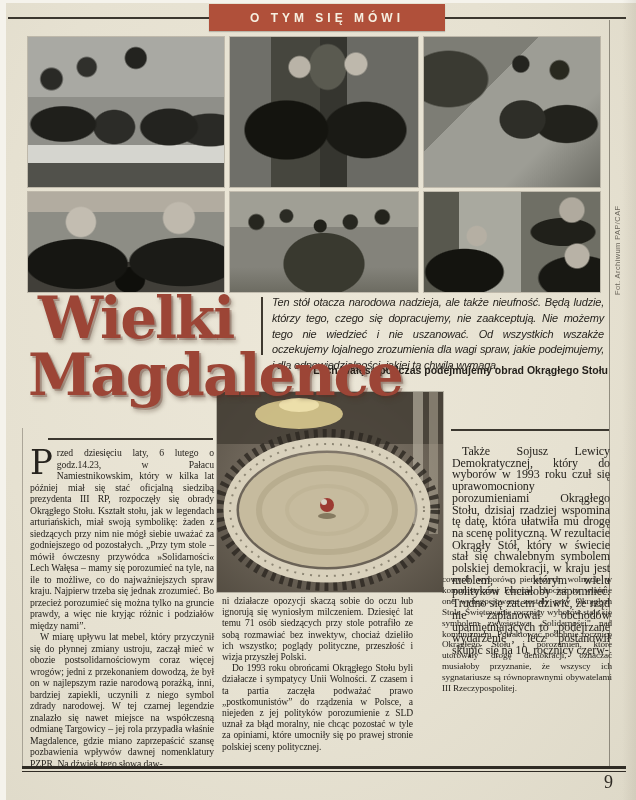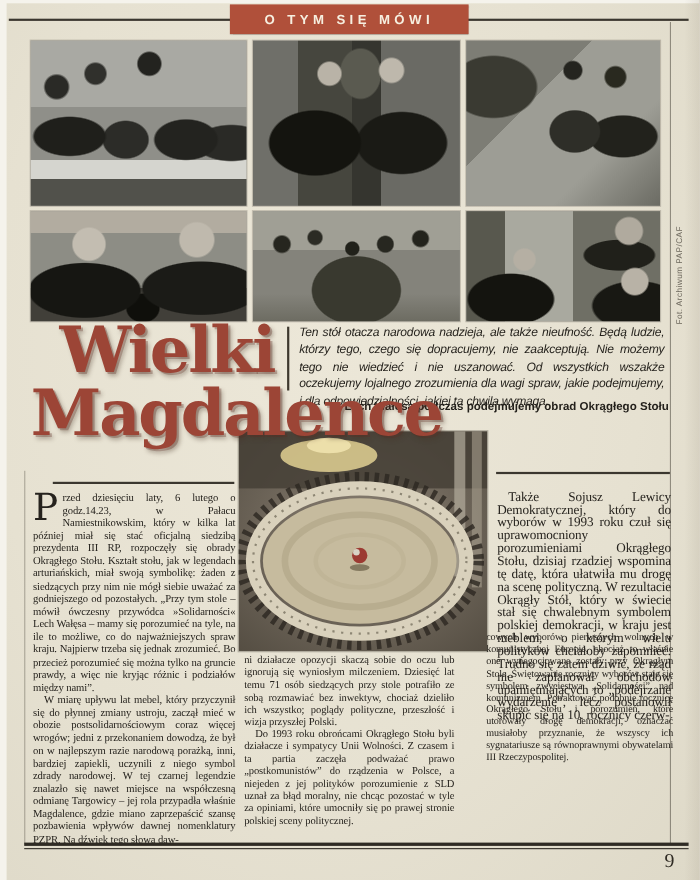--- a/index.html
+++ b/index.html
@@ -7,21 +7,21 @@
   .page{position:relative;width:636px;height:800px;margin:0 auto;overflow:hidden;
         background:#e8e3d4;
         background-image:radial-gradient(ellipse at 45% 40%, #ece7d8 0%, #e6e1d1 60%, #ded9c8 100%);}
   .edge-left{position:absolute;left:0;top:0;width:6px;height:100%;background:#f5f3ec;}
   .edge-top{position:absolute;left:0;top:0;width:100%;height:3px;background:#f5f3ec;}
   .edge-shade{position:absolute;right:0;top:0;width:14px;height:100%;
         background:linear-gradient(to right, rgba(120,110,95,0) 0%, rgba(120,110,95,0.12) 100%);}
 
   
   .header-rule{position:absolute;left:8px;top:17px;width:618px;height:2px;background:#3b372f;}
-  .section-badge{position:absolute;left:209px;top:4px;width:217px;height:27px;background:#b0503a;
+  .section-badge{position:absolute;left:209px;top:4px;width:236px;height:27px;background:#b0503a;
         display:flex;align-items:center;justify-content:center;
         font-family:"Liberation Sans",sans-serif;font-weight:bold;font-size:12px;
         letter-spacing:4px;color:#f6efe0;box-shadow:0 1px 1px rgba(0,0,0,0.2);}
 
   
   .photo-grid{position:absolute;left:28px;top:37px;width:572px;height:255px;display:grid;
         grid-template-columns:196px 188px 176px;grid-template-rows:150px 100px;gap:5px 6px;}
   .ph{background-color:#8e8e88;box-shadow:0 0 0 1px rgba(70,65,55,0.25);}
   .p1{background-image:
         radial-gradient(circle at 12% 28%, #2a2a26 0 5%, transparent 6%),
@@ -94,21 +94,21 @@
         font-family:"Liberation Sans",sans-serif;font-style:italic;font-size:11px;
         line-height:15.8px;color:#221f1a;letter-spacing:-0.2px;text-align:justify;}
   .quote-attr{position:absolute;right:28px;top:364px;
         font-family:"Liberation Sans",sans-serif;font-weight:bold;font-size:10.5px;color:#221f1a;}
 
   
   .title{position:absolute;left:28px;top:288px;z-index:6;
         font-family:"DejaVu Serif","Liberation Serif",serif;font-weight:bold;
         color:#9c4536;letter-spacing:-2px;white-space:nowrap;
         text-shadow:2px 2px 0 rgba(92,44,32,0.30), 3px 4px 4px rgba(70,50,35,0.35);}
-  .title .t1{display:block;font-size:58px;line-height:60px;margin-left:26px;}
+  .title .t1{display:block;font-size:58px;line-height:60px;margin-left:10px;}
   .title .t2{display:block;font-size:58px;line-height:62px;margin-top:-4px;}
 
   
   .round-photo{position:absolute;left:217px;top:392px;width:226px;height:200px;z-index:1;
         box-shadow:0 0 0 1px rgba(60,55,45,0.3);}
 
   
   .colrule{position:absolute;height:2px;background:#3b372f;}
   .rule-left-col{left:48px;top:438px;width:165px;}
   .rule-right-col{left:451px;top:429px;width:158px;}

